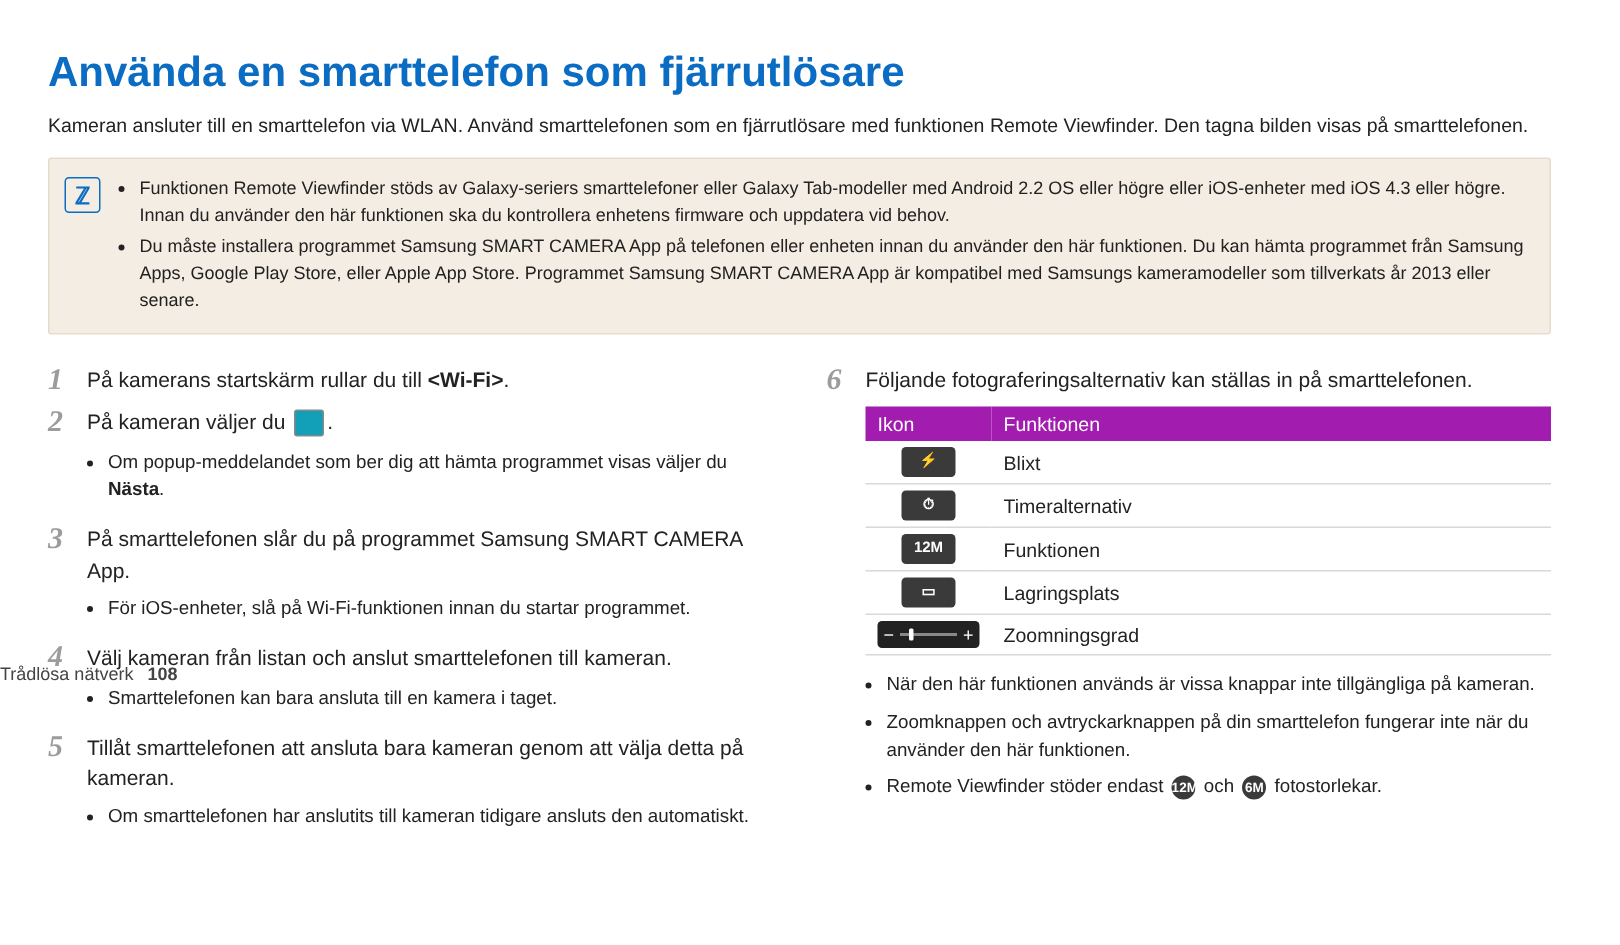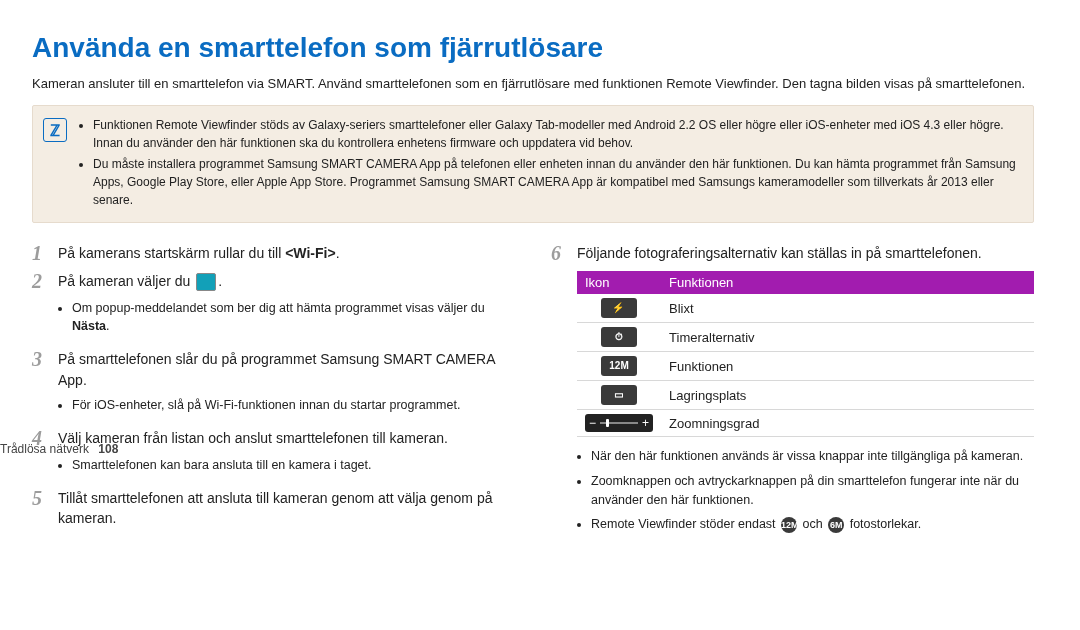--- a/index.html
+++ b/index.html
@@ -196,21 +196,21 @@
     font-size: 12px;
     color: #444;
   }
   .footer .pg { font-weight: bold; margin-left: 6px; }
 </style>
 </head>
 <body>
 
 <div class="page">
   <h1>Använda en smarttelefon som fjärrutlösare</h1>
-  <p class="intro">Kameran ansluter till en smarttelefon via SMART. Använd smarttelefonen som en fjärrutlösare med funktionen Remote Viewfinder. Den tagna bilden visas på smarttelefonen.</p>
+  <p class="intro">Kameran ansluter till en smarttelefon via WLAN. Använd smarttelefonen som en fjärrutlösare med funktionen Remote Viewfinder. Den tagna bilden visas på smarttelefonen.</p>
 
   <div class="note-box">
     <div class="note-icon">ℤ</div>
     <ul class="note-list">
       <li>Funktionen Remote Viewfinder stöds av Galaxy-seriers smarttelefoner eller Galaxy Tab-modeller med Android 2.2 OS eller högre eller iOS-enheter med iOS 4.3 eller högre. Innan du använder den här funktionen ska du kontrollera enhetens firmware och uppdatera vid behov.</li>
       <li>Du måste installera programmet Samsung SMART CAMERA App på telefonen eller enheten innan du använder den här funktionen. Du kan hämta programmet från Samsung Apps, Google Play Store, eller Apple App Store. Programmet Samsung SMART CAMERA App är kompatibel med Samsungs kameramodeller som tillverkats år 2013 eller senare.</li>
     </ul>
   </div>
 
   <div class="columns">
@@ -245,22 +245,25 @@
       <div class="step">
         <div class="step-num">4</div>
         <div class="step-body">Välj kameran från listan och anslut smarttelefonen till kameran.</div>
       </div>
       <ul class="step-sub" style="margin-left:26px">
         <li>Smarttelefonen kan bara ansluta till en kamera i taget.</li>
       </ul>
 
       <div class="step">
         <div class="step-num">5</div>
-        <div class="step-body">Tillåt smarttelefonen att ansluta till kameran genom att välja genom på kameran.</div>
-      </div>
+        <div class="step-body">Tillåt smarttelefonen att ansluta bara kameran genom att välja detta på kameran.</div>
+      </div>
+      <ul class="step-sub" style="margin-left:26px">
+        <li>Om smarttelefonen har anslutits till kameran tidigare ansluts den automatiskt.</li>
+      </ul>
     </div>
 
     <div class="col">
       <div class="step">
         <div class="step-num">6</div>
         <div class="step-body">Följande fotograferingsalternativ kan ställas in på smarttelefonen.</div>
       </div>
 
       <table class="tbl">
         <thead>

